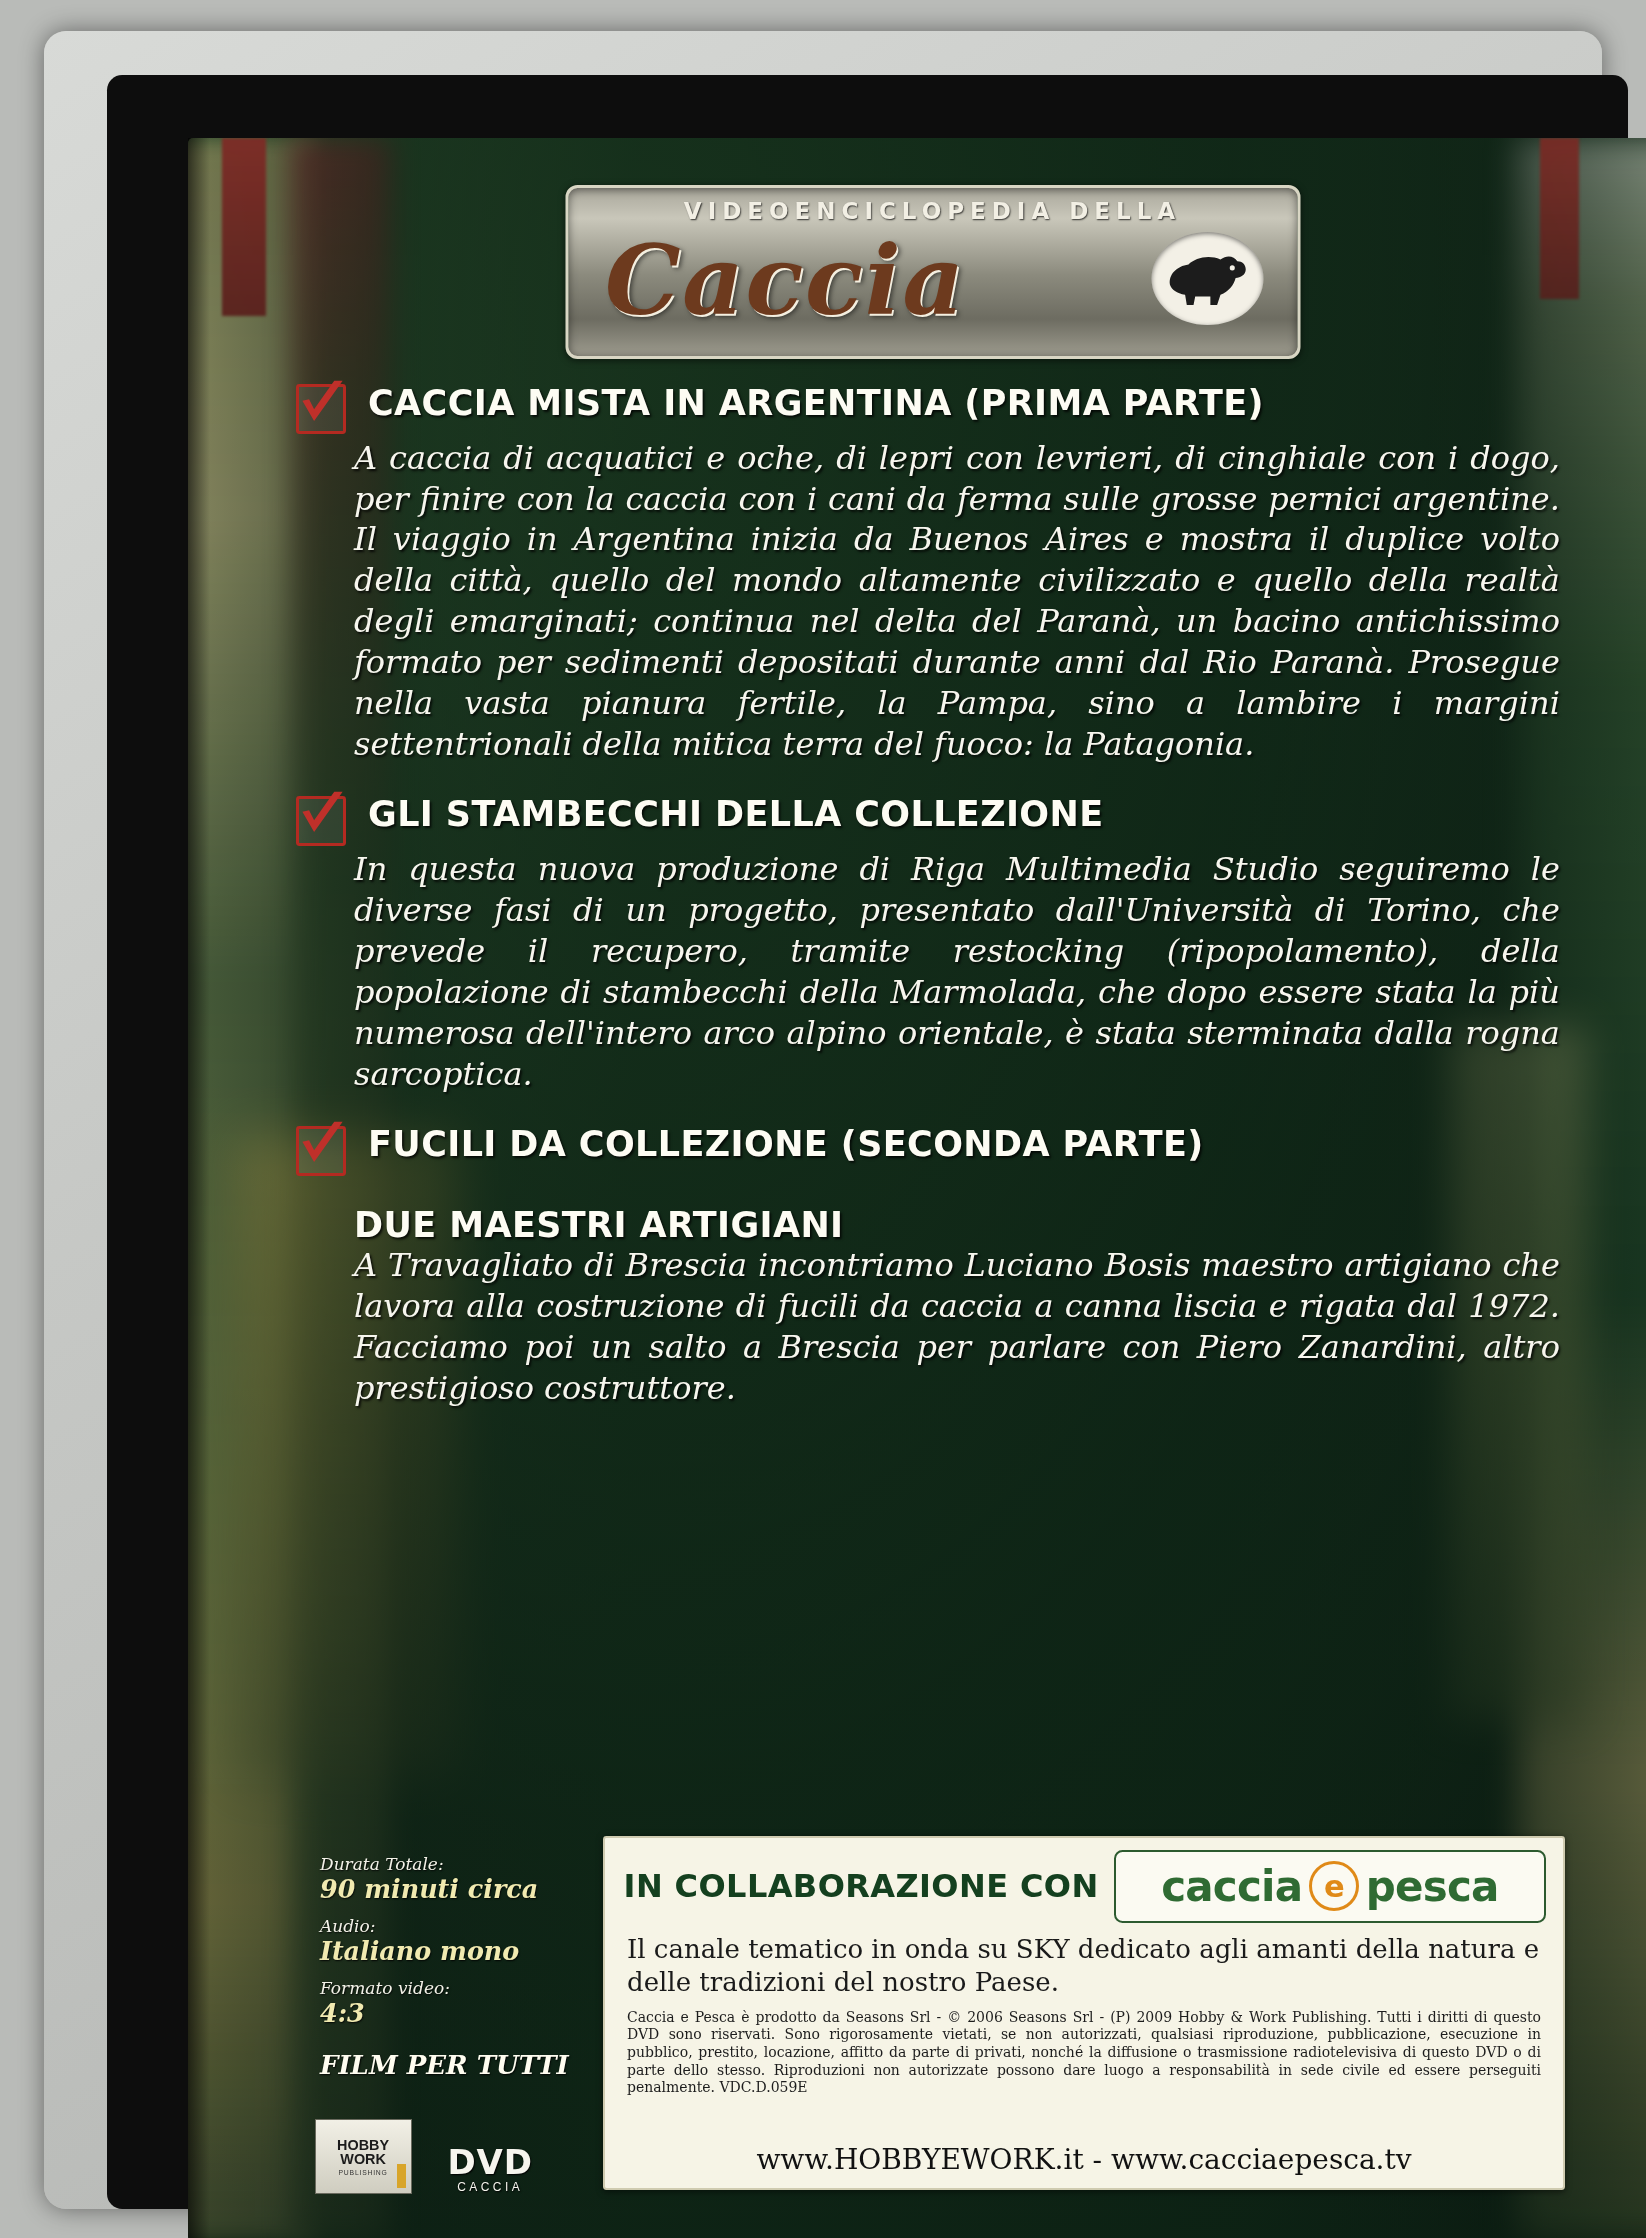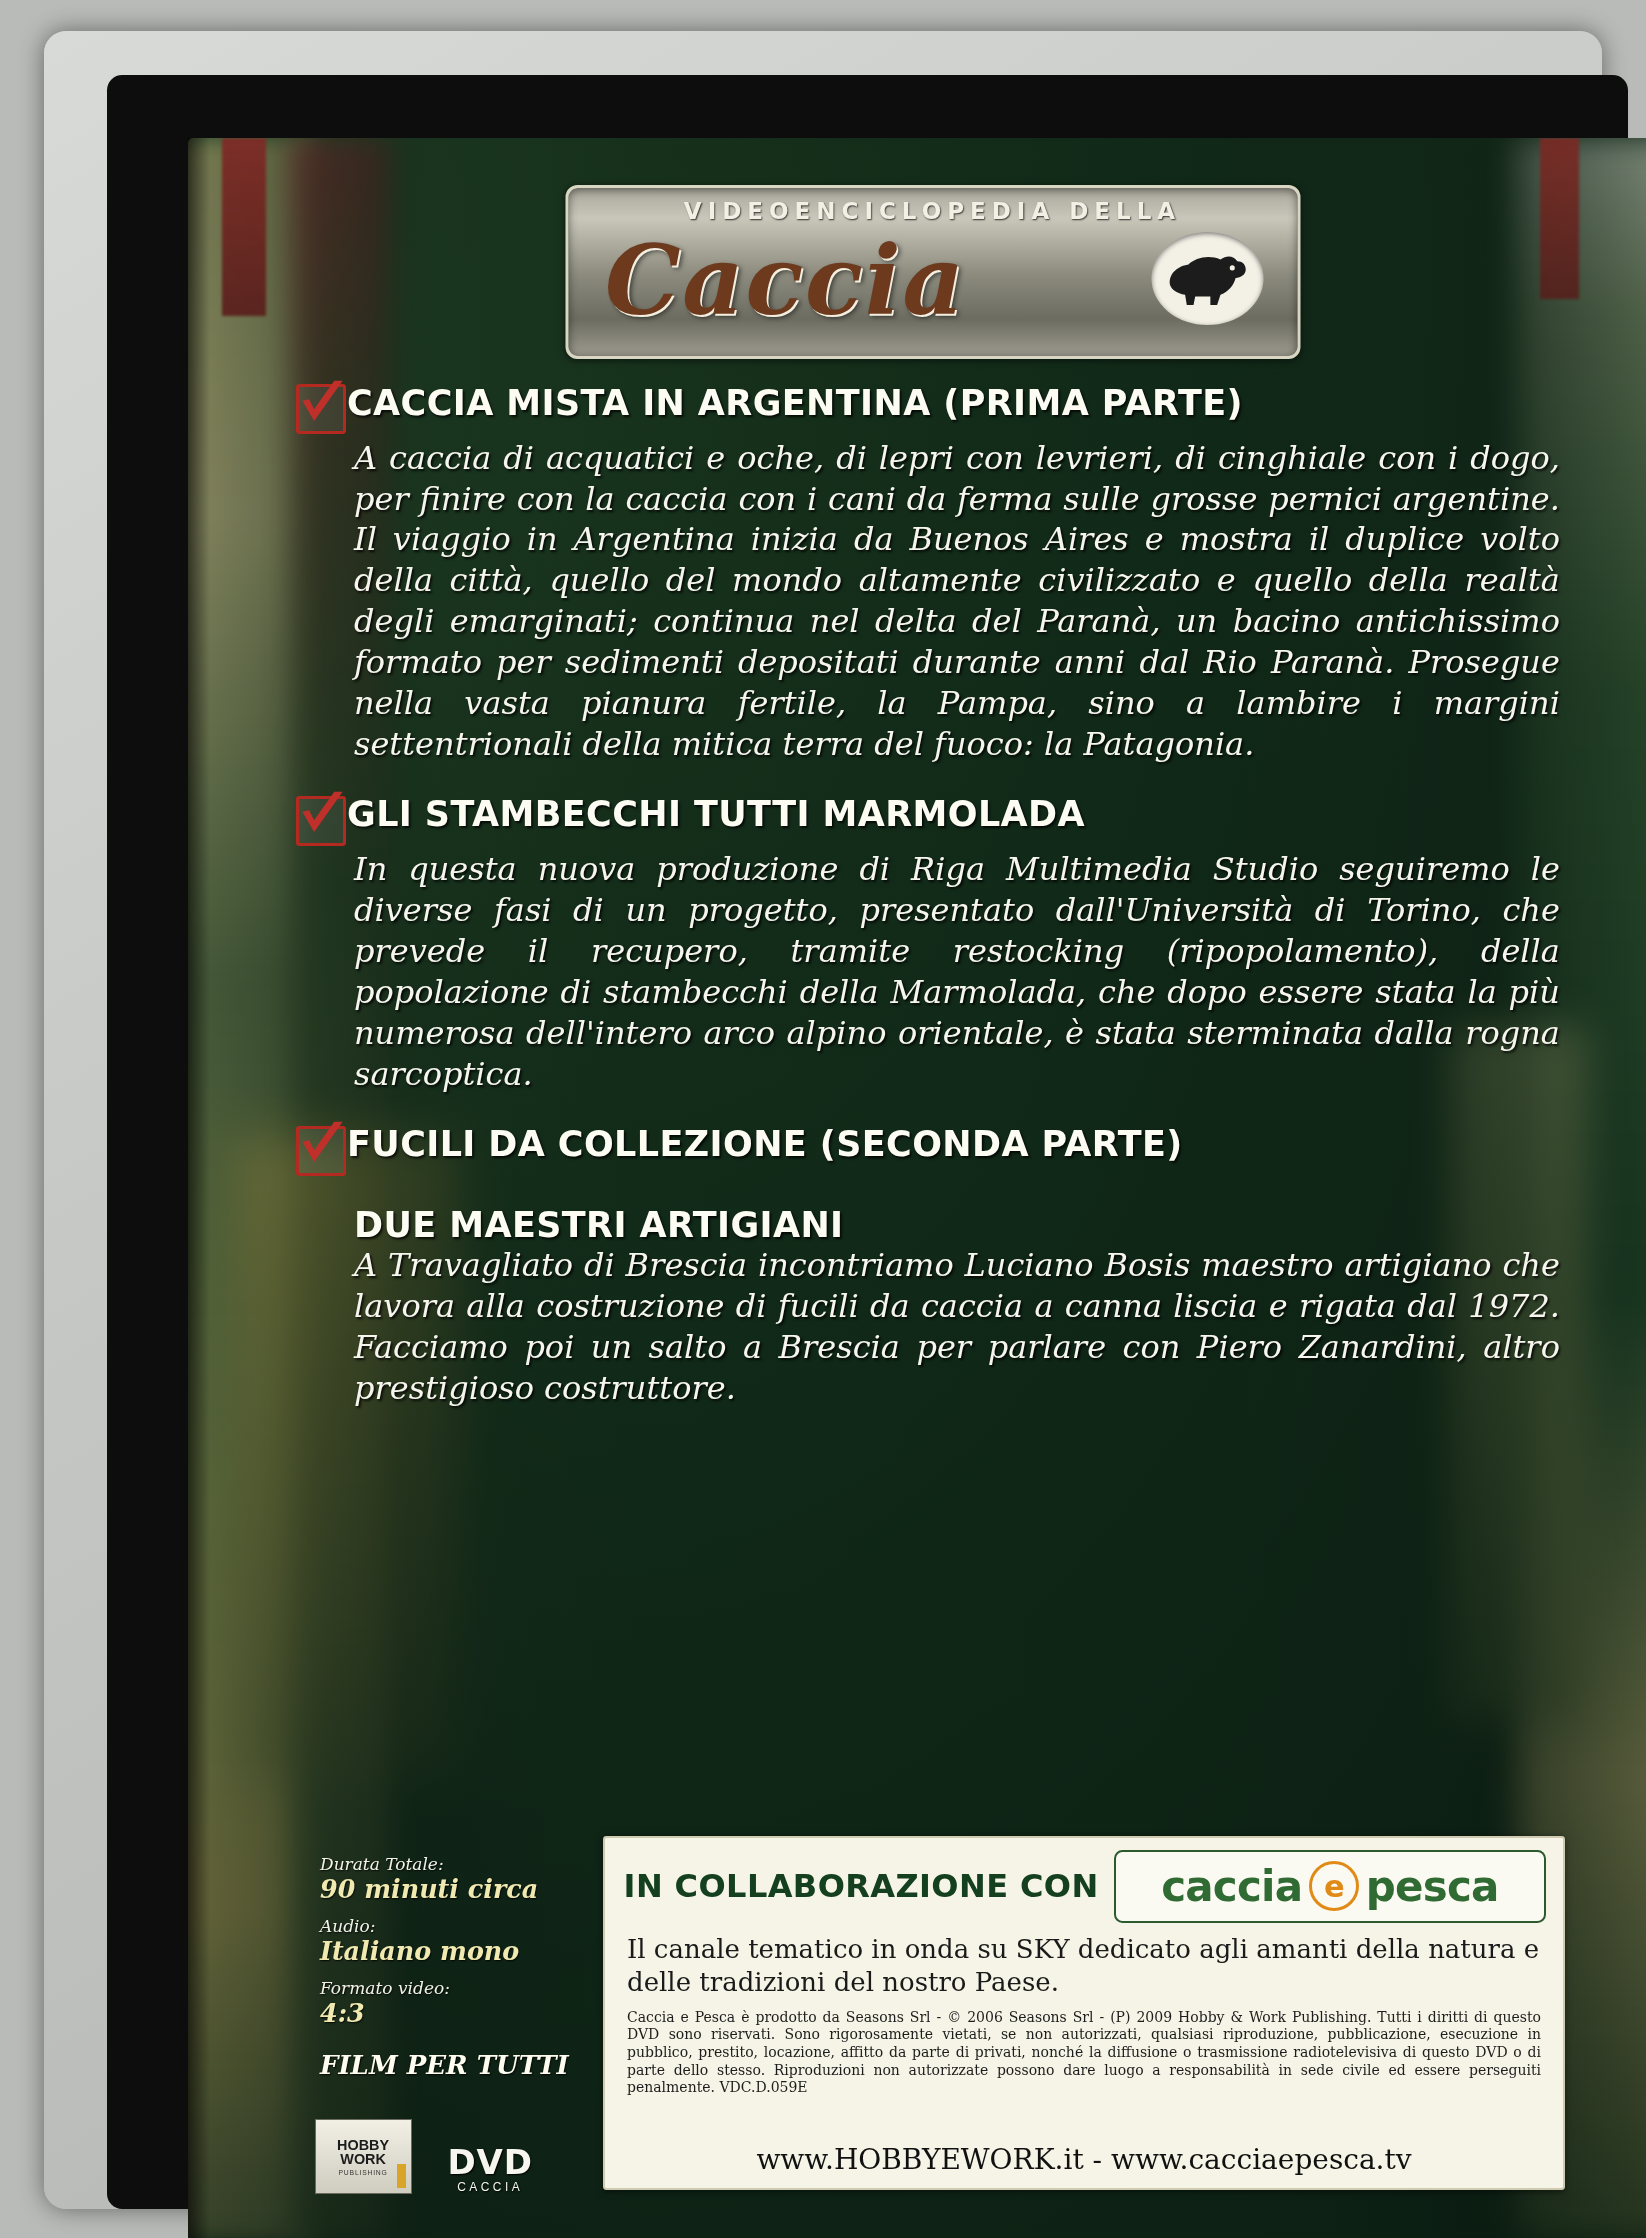--- a/index.html
+++ b/index.html
@@ -114,21 +114,21 @@
     position: absolute; right: 34px; top: 44px; width: 112px; height: 93px;
     background: #f3f0e6; border-radius: 50%;
     box-shadow: 0 1.7px 5.1px rgba(0,0,0,.5) inset;
     display: flex; align-items: center; justify-content: center;
   }
 
   
   .content { position: absolute; left: 108px; top: 245px; width: 1269px; }
   .section { margin-bottom: 29px; }
   .sec-head {
-    display: flex; align-items: flex-start; gap: 1px;
+    display: flex; align-items: flex-start; gap: 22px;
     margin-bottom: 3.4px;
     text-align: center;
   }
   .tick-box {
     width: 44px; height: 44px; flex: 0 0 44px;
     border: 3.4px solid #b42a21; border-radius: 3.4px;
     background: rgba(255,255,255,.08);
     position: relative; margin-top: 1.7px;
   }
   .tick-box svg { position: absolute; left: -1.7px; top: -8.5px; }
@@ -266,21 +266,21 @@
           <div class="sec-body">A caccia di acquatici e oche, di lepri con levrieri, di cinghiale con i dogo, per finire con la caccia con i cani da ferma sulle grosse pernici argentine. Il viaggio in Argentina inizia da Buenos Aires e mostra il duplice volto della città, quello del mondo altamente civilizzato e quello della realtà degli emarginati; continua nel delta del Paranà, un bacino antichissimo formato per sedimenti depositati durante anni dal Rio Paranà. Prosegue nella vasta pianura fertile, la Pampa, sino a lambire i margini settentrionali della mitica terra del fuoco: la Patagonia.</div>
         </div>
 
         <div class="section">
           <div class="sec-head">
             <div class="tick-box">
               <svg width="51" height="52" viewBox="0 0 60 62">
                   <path d="M6 26 L20 50 L54 2 L44 2 L20 36 L14 24 Z" fill="#c0302a"></path>
                 </svg>
             </div>
-            <div class="sec-title">GLI STAMBECCHI TUTTI MARMOLADA</div>
+            <div class="sec-title">GLI STAMBECCHI DELLA COLLEZIONE</div>
           </div>
           <div class="sec-body">In questa nuova produzione di Riga Multimedia Studio seguiremo le diverse fasi di un progetto, presentato dall'Università di Torino, che prevede il recupero, tramite restocking (ripopolamento), della popolazione di stambecchi della Marmolada, che dopo essere stata la più numerosa dell'intero arco alpino orientale, è stata sterminata dalla rogna sarcoptica.</div>
         </div>
 
         <div class="section">
           <div class="sec-head">
             <div class="tick-box">
               <svg width="51" height="52" viewBox="0 0 60 62">
                   <path d="M6 26 L20 50 L54 2 L44 2 L20 36 L14 24 Z" fill="#c0302a"></path>
                 </svg>

